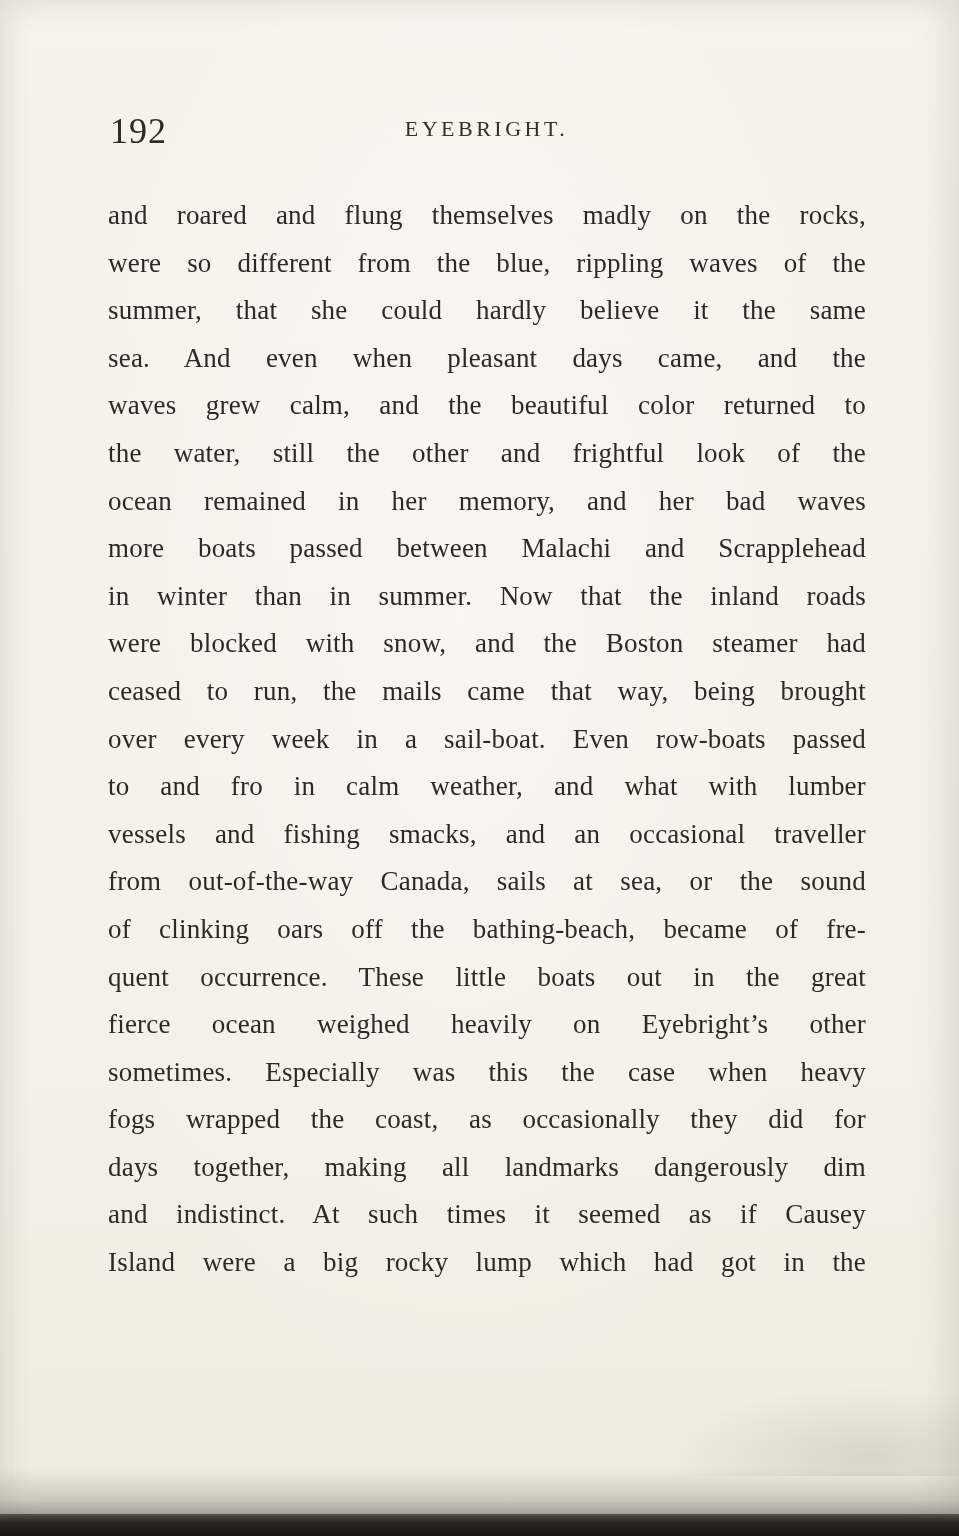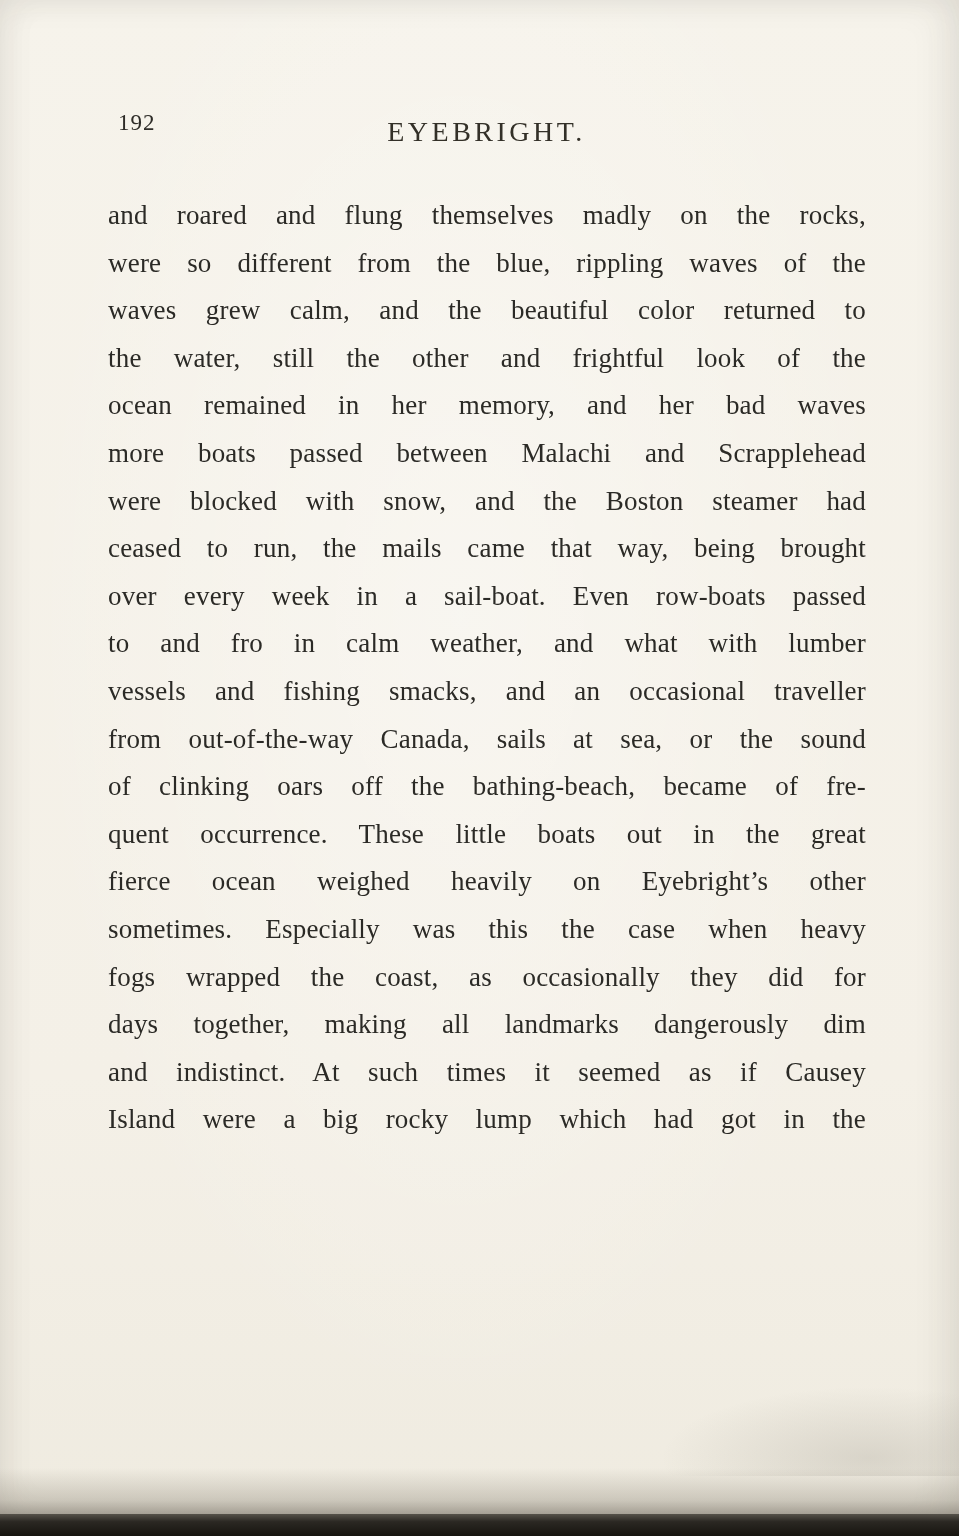--- a/index.html
+++ b/index.html
@@ -29,31 +29,30 @@
     top: 110px;
     left: 110px;
     right: 96px;
     height: 40px;
     color: #2e2c28;
   }
   .page-number {
     position: absolute;
     left: 0;
     top: 0;
-    font-size: 23px;
+    font-size: 36px;
     letter-spacing: 1px;
-    margin-left: 8px;
   }
   .running-head {
     position: absolute;
     left: 0;
     right: 0;
     top: 6px;
     text-align: center;
-    font-size: 28px;
+    font-size: 22px;
     letter-spacing: 3.5px;
     color: #333028;
   }
   .body-text {
     position: absolute;
     top: 192px;
     left: 108px;
     width: 758px;
     color: #2b2a26;
   }
@@ -96,24 +95,27 @@
 <div class="page">
 
   <div class="header">
     <span class="page-number">192</span>
     <span class="running-head">EYEBRIGHT.</span>
   </div>
 
   <div class="body-text">
     <div class="line">and roared and flung themselves madly on the rocks,</div>
     <div class="line">were so different from the blue, rippling waves of the</div>
+    <div class="line">summer, that she could hardly believe it the same</div>
+    <div class="line">sea. And even when pleasant days came, and the</div>
     <div class="line">waves grew calm, and the beautiful color returned to</div>
     <div class="line">the water, still the other and frightful look of the</div>
     <div class="line">ocean remained in her memory, and her bad waves</div>
     <div class="line">more boats passed between Malachi and Scrapplehead</div>
+    <div class="line">in winter than in summer. Now that the inland roads</div>
     <div class="line">were blocked with snow, and the Boston steamer had</div>
     <div class="line">ceased to run, the mails came that way, being brought</div>
     <div class="line">over every week in a sail-boat. Even row-boats passed</div>
     <div class="line">to and fro in calm weather, and what with lumber</div>
     <div class="line">vessels and fishing smacks, and an occasional traveller</div>
     <div class="line">from out-of-the-way Canada, sails at sea, or the sound</div>
     <div class="line">of clinking oars off the bathing-beach, became of fre-</div>
     <div class="line">quent occurrence. These little boats out in the great</div>
     <div class="line">fierce ocean weighed heavily on Eyebright’s other</div>
     <div class="line">sometimes. Especially was this the case when heavy</div>

